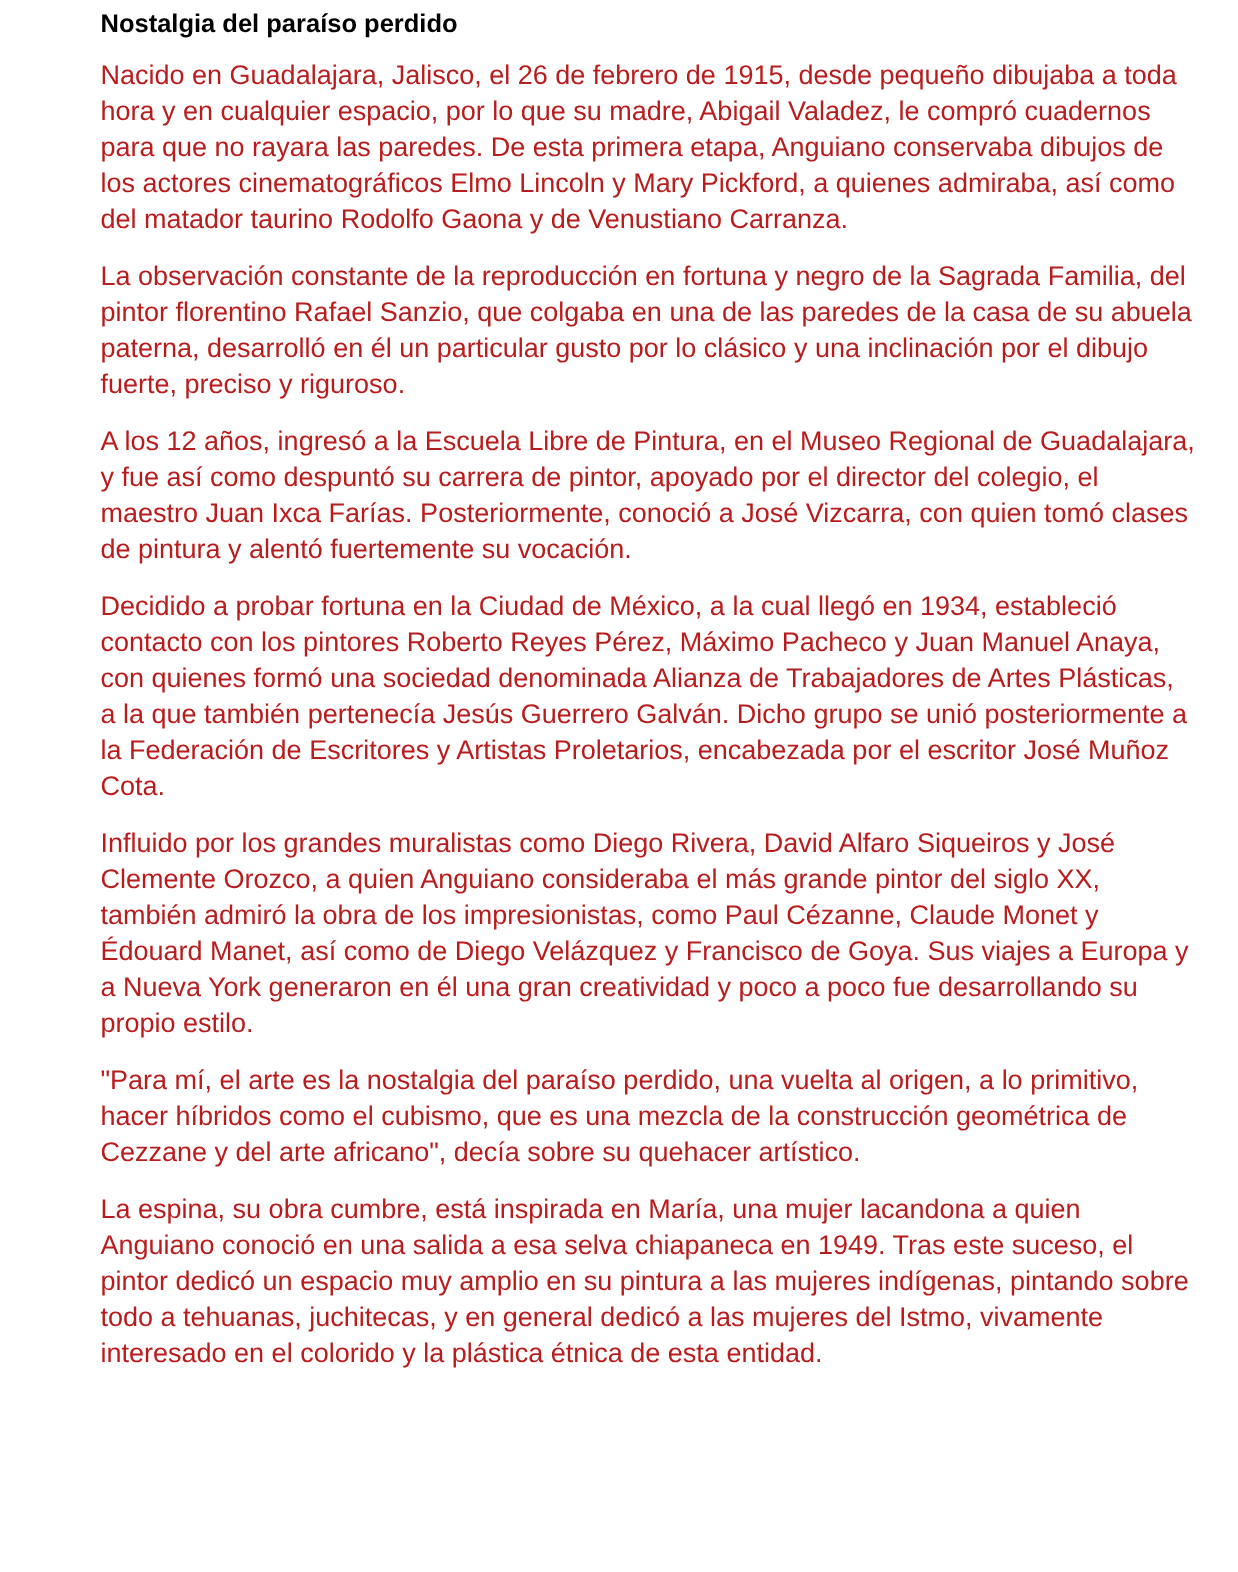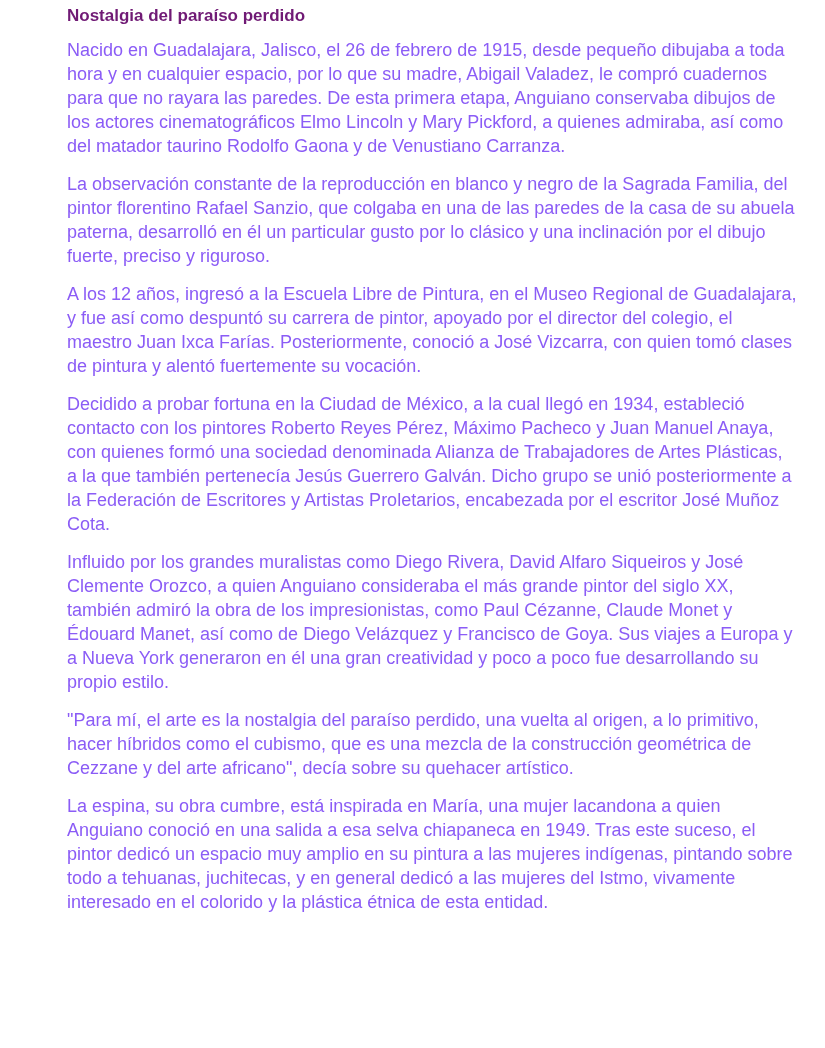--- a/index.html
+++ b/index.html
@@ -13,42 +13,42 @@
     width: 825px;
     height: 1048px;
     background: #ffffff;
     padding: 6px 28px 0 67px;
     overflow: hidden;
   }
   .section-heading {
     font-size: 17px;
     line-height: 20px;
     font-weight: 700;
-    color: #701a75;
+    color: #000000;
     margin: 0 0 12px 0;
   }
   .paragraph {
     font-size: 18px;
     line-height: 24px;
     font-weight: 400;
-    color: #8b5cf6;
+    color: #b91c1c;
     margin: 0 0 14px 0;
   }
 </style>
 </head>
 <body>
 
 <div class="page">
 
   <section class="article-section">
     <h2 class="section-heading">Nostalgia del paraíso perdido</h2>
 
     <p class="paragraph">Nacido en Guadalajara, Jalisco, el 26 de febrero de 1915, desde pequeño dibujaba a toda hora y en cualquier espacio, por lo que su madre, Abigail Valadez, le compró cuadernos para que no rayara las paredes. De esta primera etapa, Anguiano conservaba dibujos de los actores cinematográficos Elmo Lincoln y Mary Pickford, a quienes admiraba, así como del matador taurino Rodolfo Gaona y de Venustiano Carranza.</p>
 
-    <p class="paragraph">La observación constante de la reproducción en blanco y negro de la Sagrada Familia, del pintor florentino Rafael Sanzio, que colgaba en una de las paredes de la casa de su abuela paterna, desarrolló en él un particular gusto por lo clásico y una inclinación por el dibujo fuerte, preciso y riguroso.</p>
+    <p class="paragraph">La observación constante de la reproducción en fortuna y negro de la Sagrada Familia, del pintor florentino Rafael Sanzio, que colgaba en una de las paredes de la casa de su abuela paterna, desarrolló en él un particular gusto por lo clásico y una inclinación por el dibujo fuerte, preciso y riguroso.</p>
 
     <p class="paragraph">A los 12 años, ingresó a la Escuela Libre de Pintura, en el Museo Regional de Guadalajara, y fue así como despuntó su carrera de pintor, apoyado por el director del colegio, el maestro Juan Ixca Farías. Posteriormente, conoció a José Vizcarra, con quien tomó clases de pintura y alentó fuertemente su vocación.</p>
 
     <p class="paragraph">Decidido a probar fortuna en la Ciudad de México, a la cual llegó en 1934, estableció contacto con los pintores Roberto Reyes Pérez, Máximo Pacheco y Juan Manuel Anaya, con quienes formó una sociedad denominada Alianza de Trabajadores de Artes Plásticas, a la que también pertenecía Jesús Guerrero Galván. Dicho grupo se unió posteriormente a la Federación de Escritores y Artistas Proletarios, encabezada por el escritor José Muñoz Cota.</p>
 
     <p class="paragraph">Influido por los grandes muralistas como Diego Rivera, David Alfaro Siqueiros y José Clemente Orozco, a quien Anguiano consideraba el más grande pintor del siglo XX, también admiró la obra de los impresionistas, como Paul Cézanne, Claude Monet y Édouard Manet, así como de Diego Velázquez y Francisco de Goya. Sus viajes a Europa y a Nueva York generaron en él una gran creatividad y poco a poco fue desarrollando su propio estilo.</p>
 
     <p class="paragraph">"Para mí, el arte es la nostalgia del paraíso perdido, una vuelta al origen, a lo primitivo, hacer híbridos como el cubismo, que es una mezcla de la construcción geométrica de Cezzane y del arte africano", decía sobre su quehacer artístico.</p>
   </section>
 

